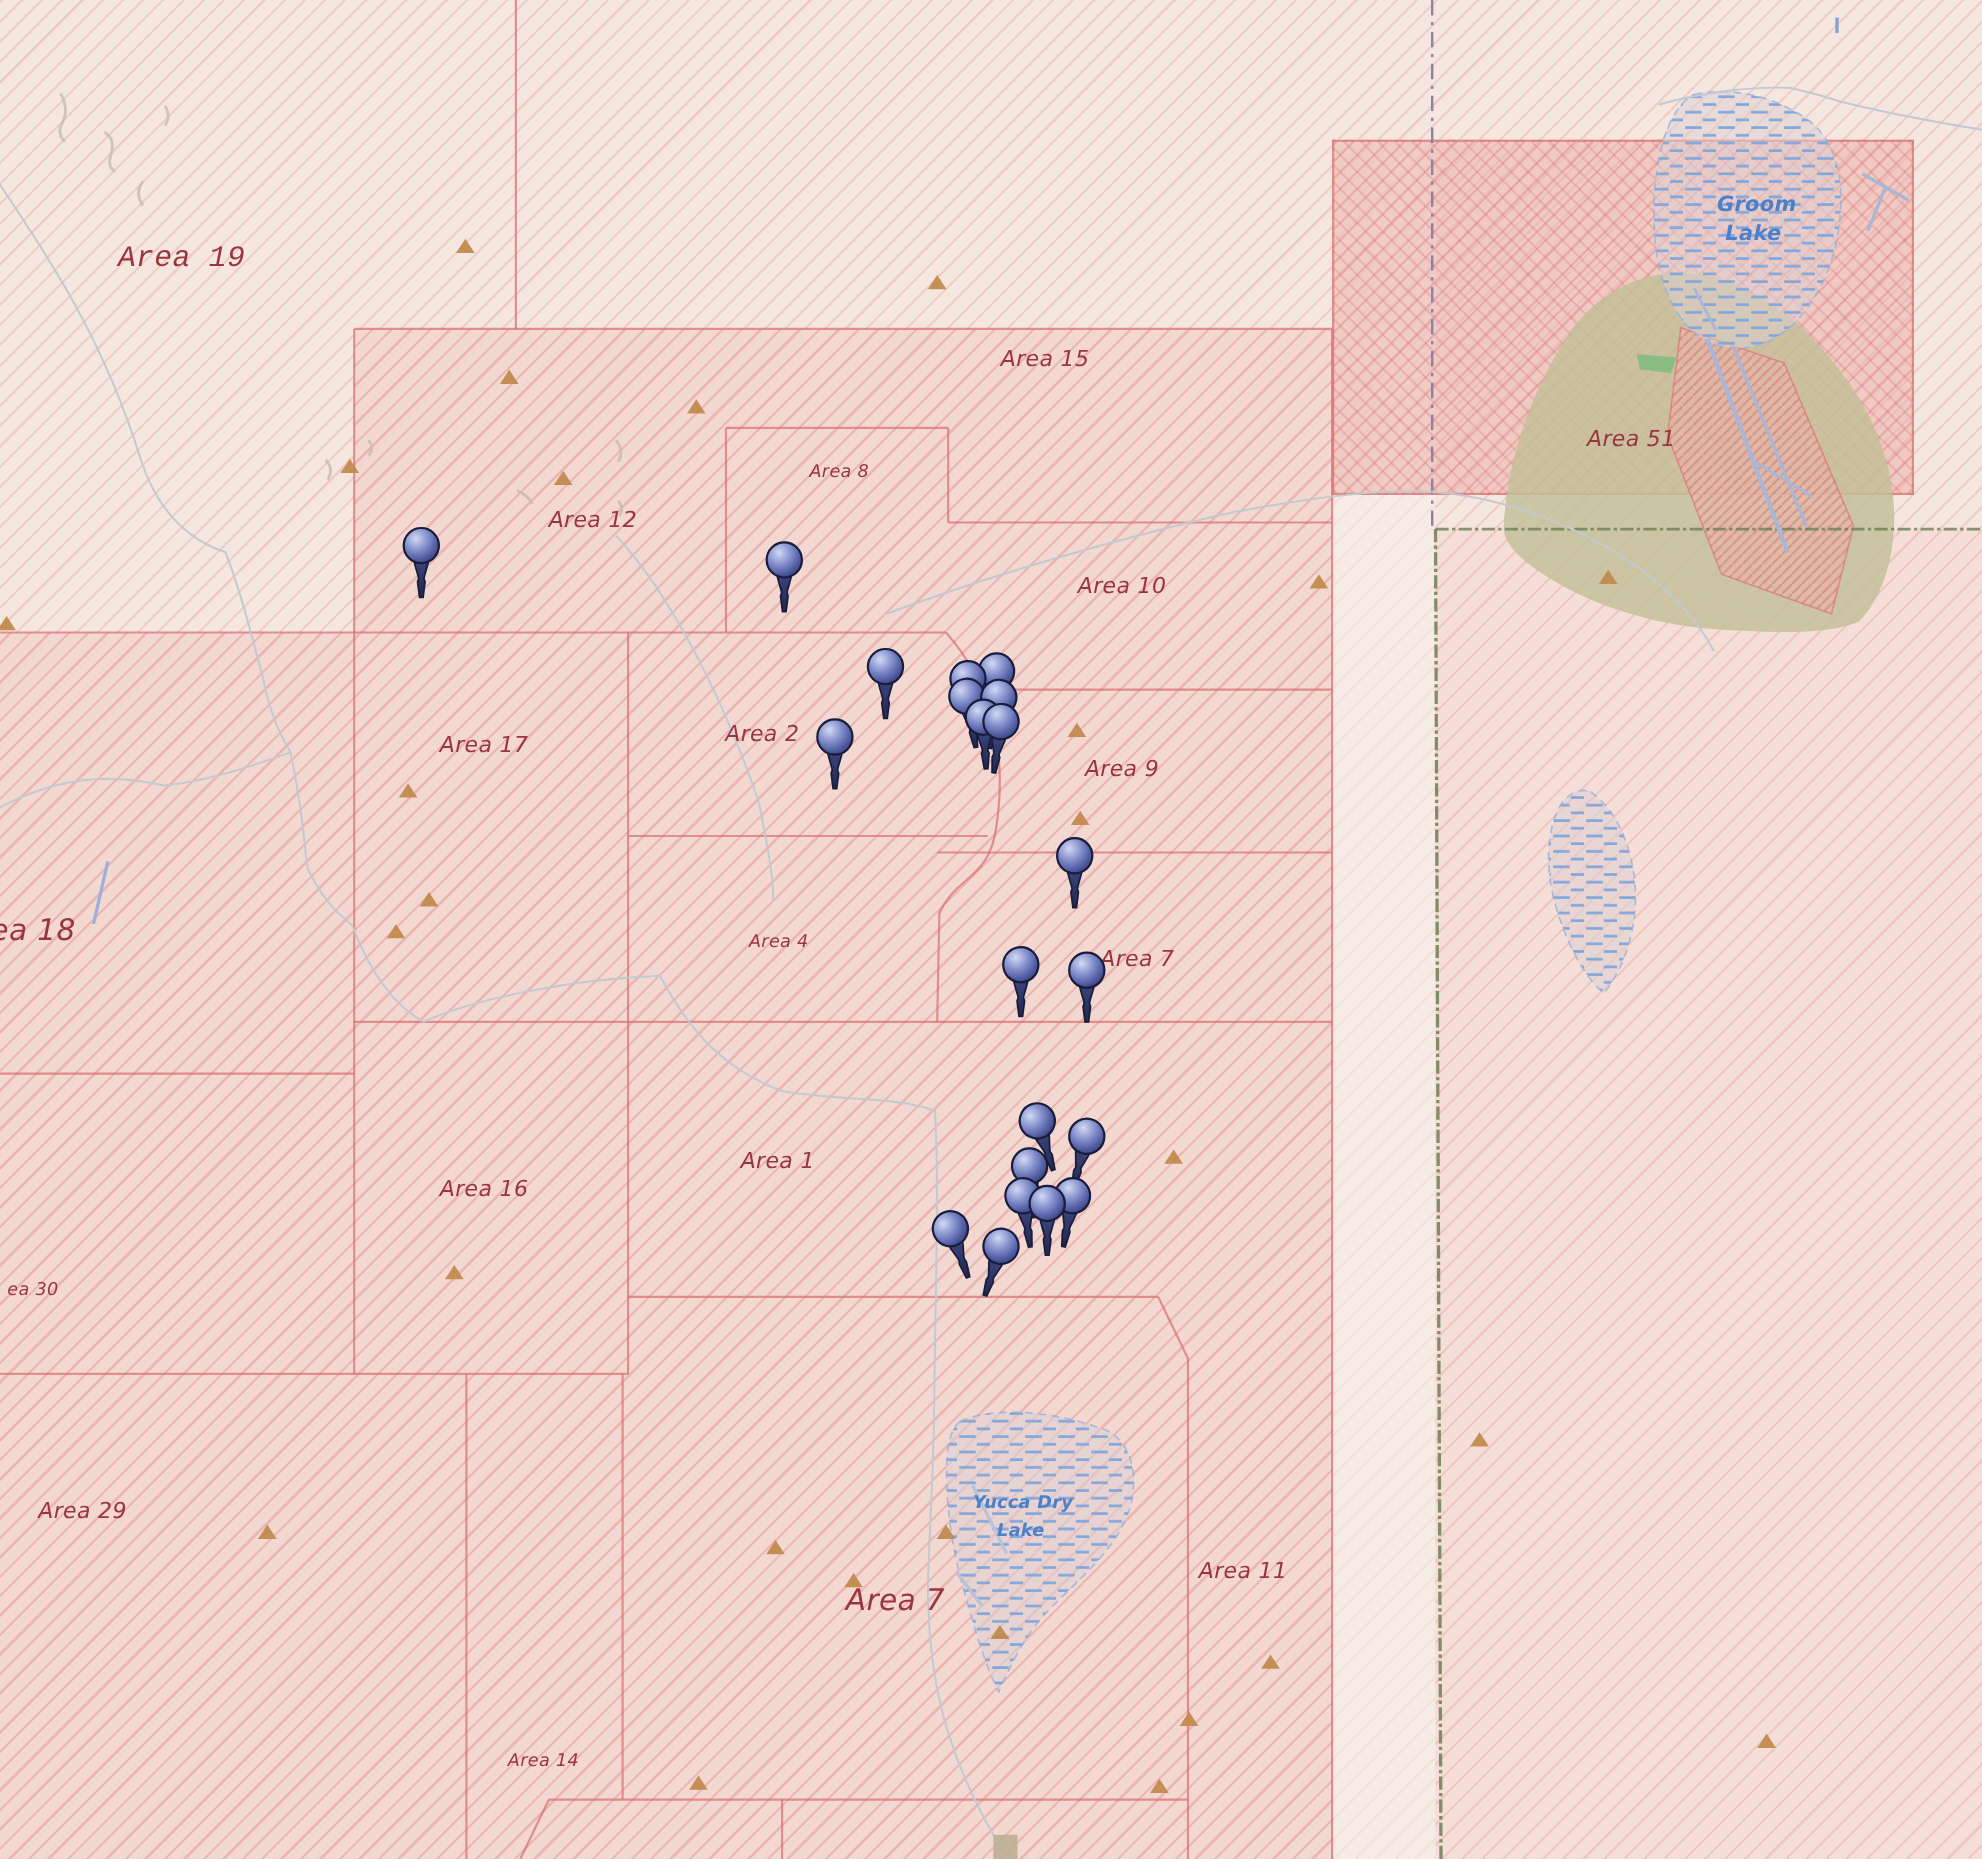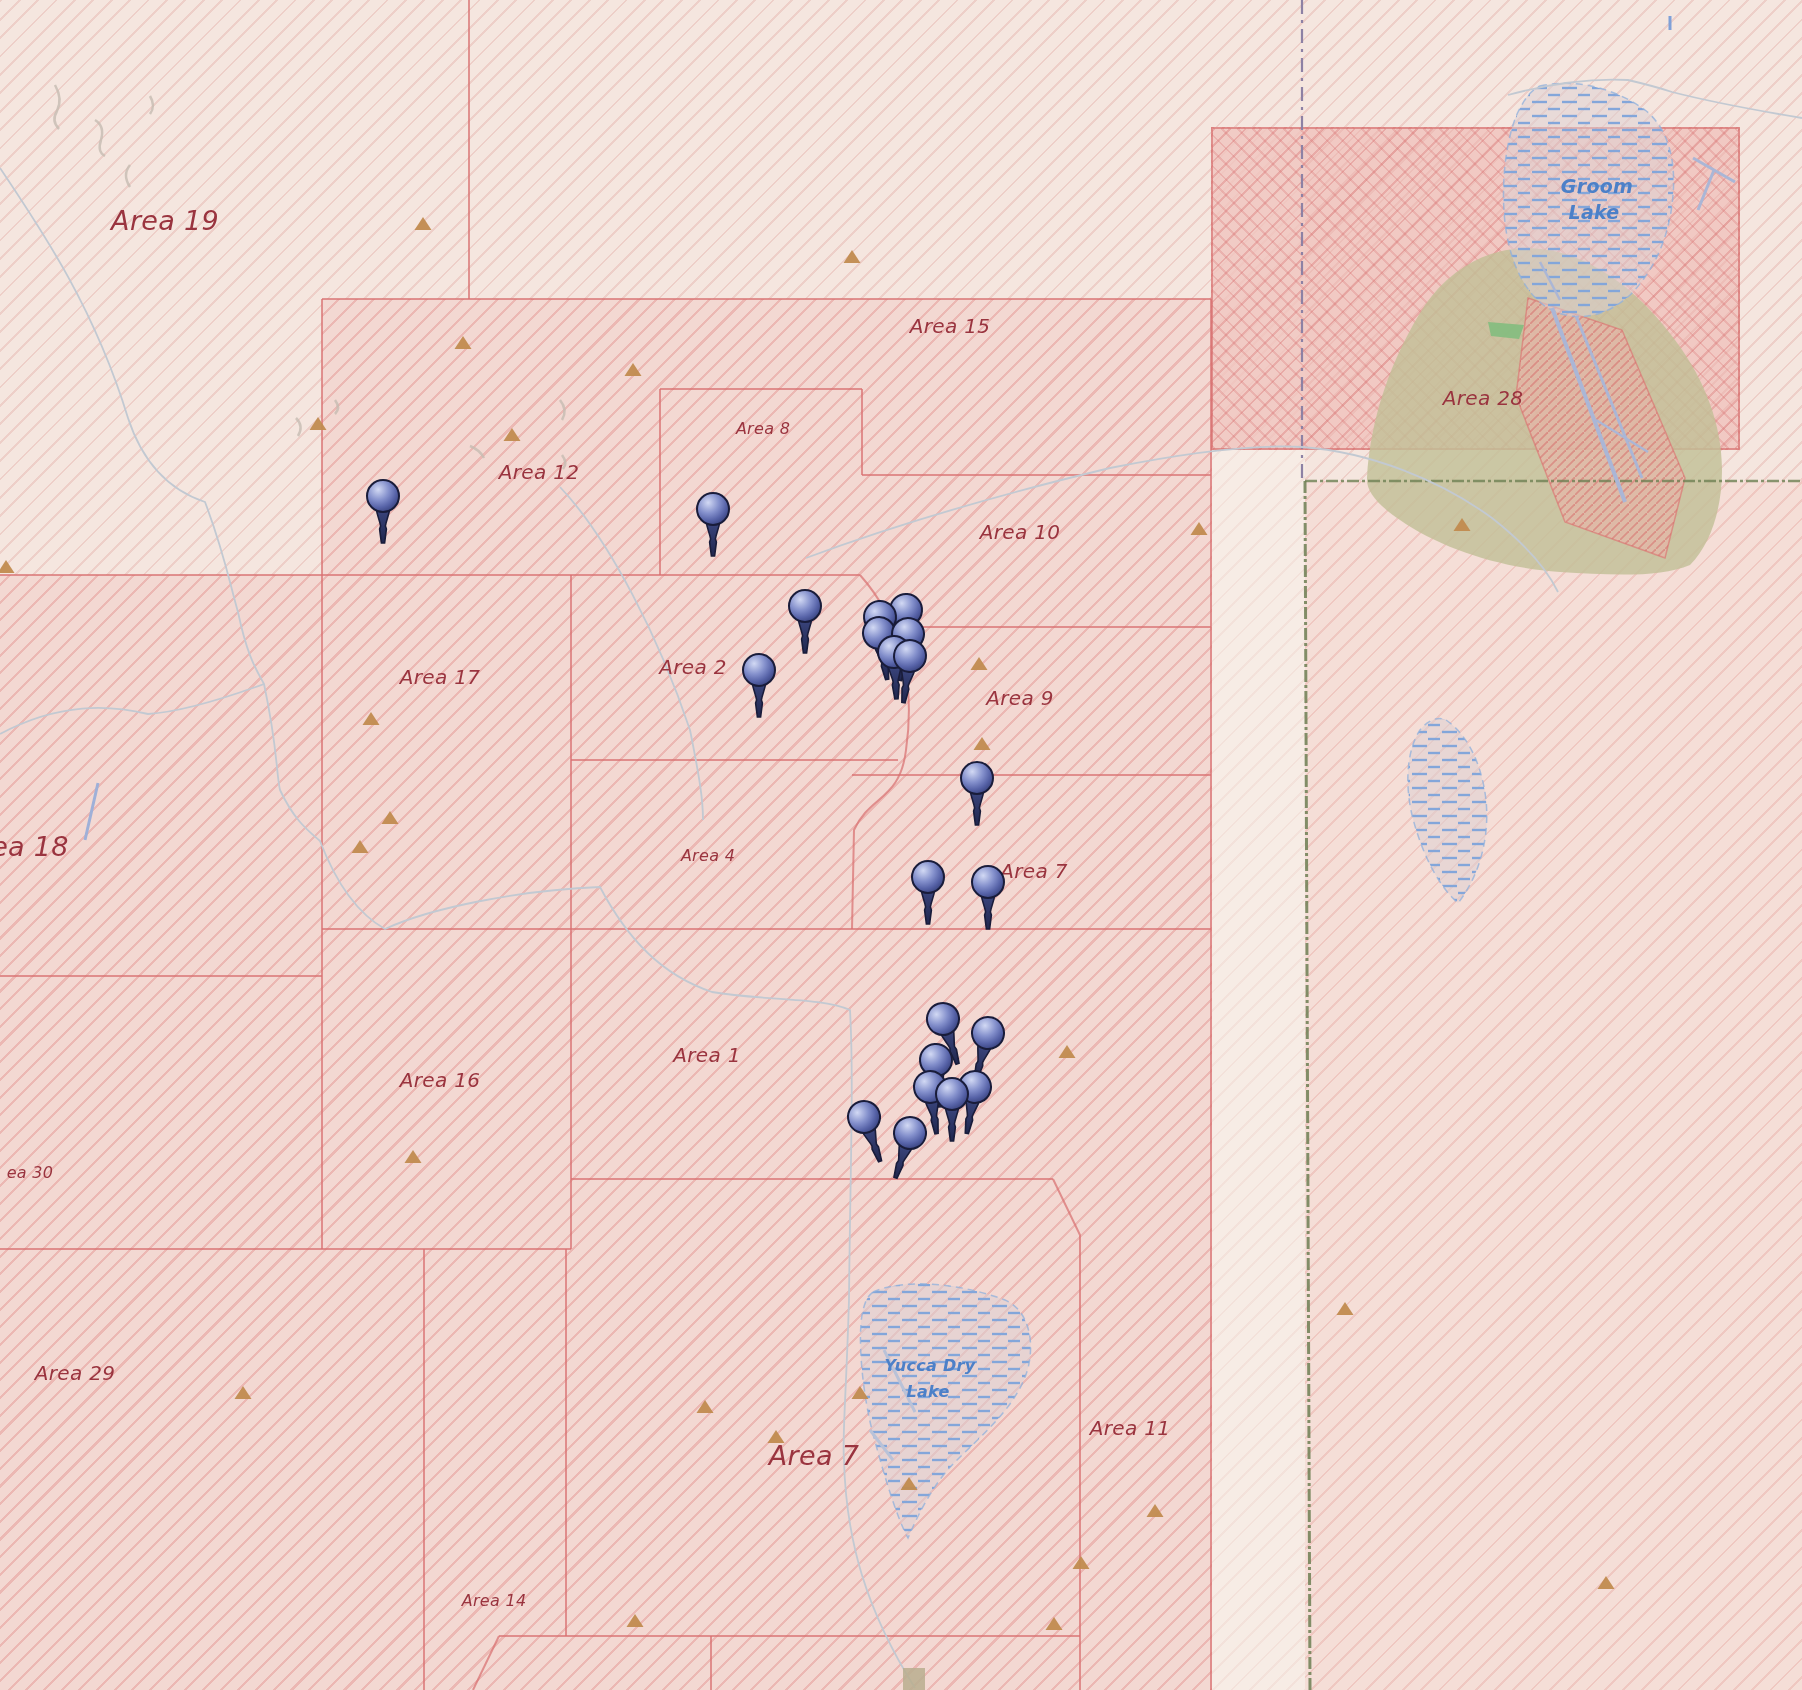--- a/index.html
+++ b/index.html
@@ -170,25 +170,25 @@
       <polygon points="860,1386 851.5,1399 868.5,1399" fill="#c18b4f" opacity="0.95"></polygon>
       <polygon points="909,1477 900.5,1490 917.5,1490" fill="#c18b4f" opacity="0.95"></polygon>
       <polygon points="635,1614 626.5,1627 643.5,1627" fill="#c18b4f" opacity="0.95"></polygon>
       <polygon points="1081,1556 1072.5,1569 1089.5,1569" fill="#c18b4f" opacity="0.95"></polygon>
       <polygon points="1054,1617 1045.5,1630 1062.5,1630" fill="#c18b4f" opacity="0.95"></polygon>
       <polygon points="1155,1504 1146.5,1517 1163.5,1517" fill="#c18b4f" opacity="0.95"></polygon>
       <polygon points="1345,1302 1336.5,1315 1353.5,1315" fill="#c18b4f" opacity="0.95"></polygon>
       <polygon points="1606,1576 1597.5,1589 1614.5,1589" fill="#c18b4f" opacity="0.95"></polygon>
     </svg>
   <div id="labels-layer">
-      <div class="map-label xl red" style="left: 165px; top: 220px;">Area 19</div>
+      <div class="map-label xl red" style="left: 165px; top: 236px; font-family: Liberation Mono, monospace;">Area 19</div>
       <div class="map-label md red" style="left: 950px; top: 326px;">Area 15</div>
       <div class="map-label sm red" style="left: 763px; top: 428px;">Area 8</div>
       <div class="map-label md red" style="left: 492px; top: 472px; margin-left: 47px;">Area 12</div>
-      <div class="map-label md red" style="left: 1483px; top: 398px;">Area 28</div>
+      <div class="map-label md red" style="left: 1483px; top: 398px;">Area 51</div>
       <div class="map-label blue-md blue" style="left: 1597px; top: 186px;">Groom</div>
       <div class="map-label blue-md blue" style="left: 1594px; top: 212px;">Lake</div>
       <div class="map-label md red" style="left: 1020px; top: 532px;">Area 10</div>
       <div class="map-label md red" style="left: 693px; top: 667px;">Area 2</div>
       <div class="map-label md red" style="left: 440px; top: 677px;">Area 17</div>
       <div class="map-label md red" style="left: 1020px; top: 698px;">Area 9</div>
       <div class="map-label xl red" style="left: 30px; top: 846px;">ea 18</div>
       <div class="map-label sm red" style="left: 708px; top: 855px;">Area 4</div>
       <div class="map-label md red" style="left: 1034px; top: 871px;">Area 7</div>
       <div class="map-label md red" style="left: 707px; top: 1055px;">Area 1</div>

